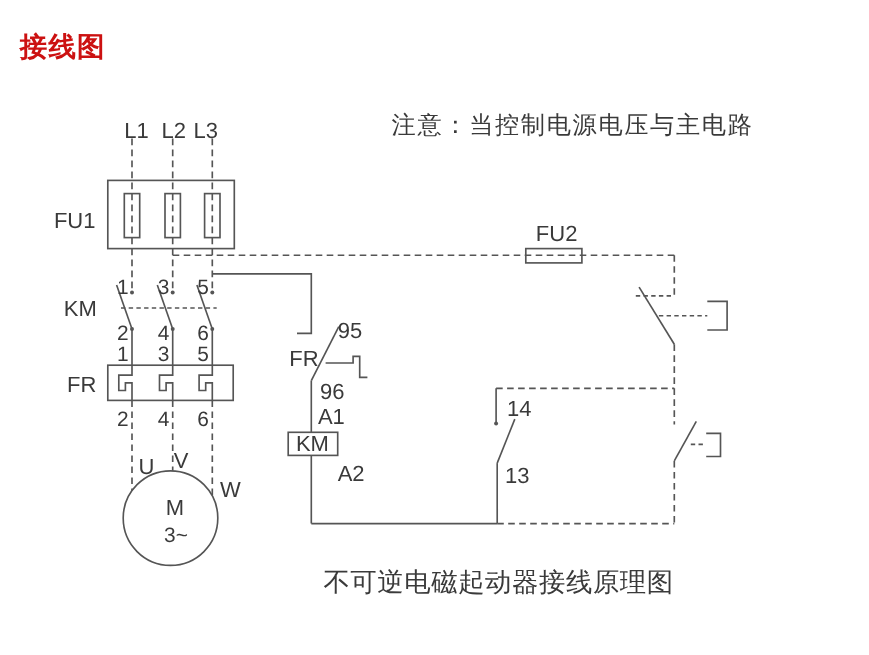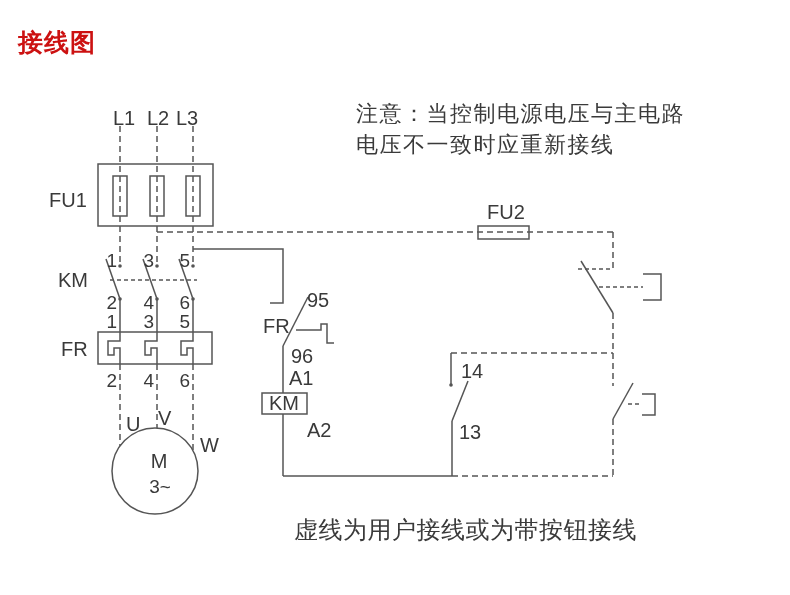--- a/index.html
+++ b/index.html
@@ -23,21 +23,20 @@
 </style>
 </head>
 <body>
 
 <div class="stage">
 
   <div class="title">接线图</div>
 
   <div class="note">
     <div>注意：当控制电源电压与主电路</div>
-    <div>电压不一致时应重新接线</div>
   </div>
 
   <svg width="790" height="595" viewBox="0 0 790 595">
 
     <g>
 
       <line class="wire dash" x1="120" y1="110" x2="120" y2="250"></line>
       <line class="wire dash" x1="157" y1="110" x2="157" y2="250"></line>
       <line class="wire dash" x1="193" y1="110" x2="193" y2="250"></line>
 
@@ -149,16 +148,16 @@
       <text class="lbl" x="289" y="369">A1</text>
       <text class="lbl" x="284" y="394" text-anchor="middle">KM</text>
       <text class="lbl" x="307" y="421">A2</text>
 
       <text class="lbl" x="461" y="362">14</text>
       <text class="lbl" x="459" y="423">13</text>
     </g>
   </svg>
 
   <div class="caption">
-    <div>虚线为用户接线或为带按钮接线</div>
+    <div>不可逆电磁起动器接线原理图</div>
   </div>
 
 </div>
 
 </body></html>

